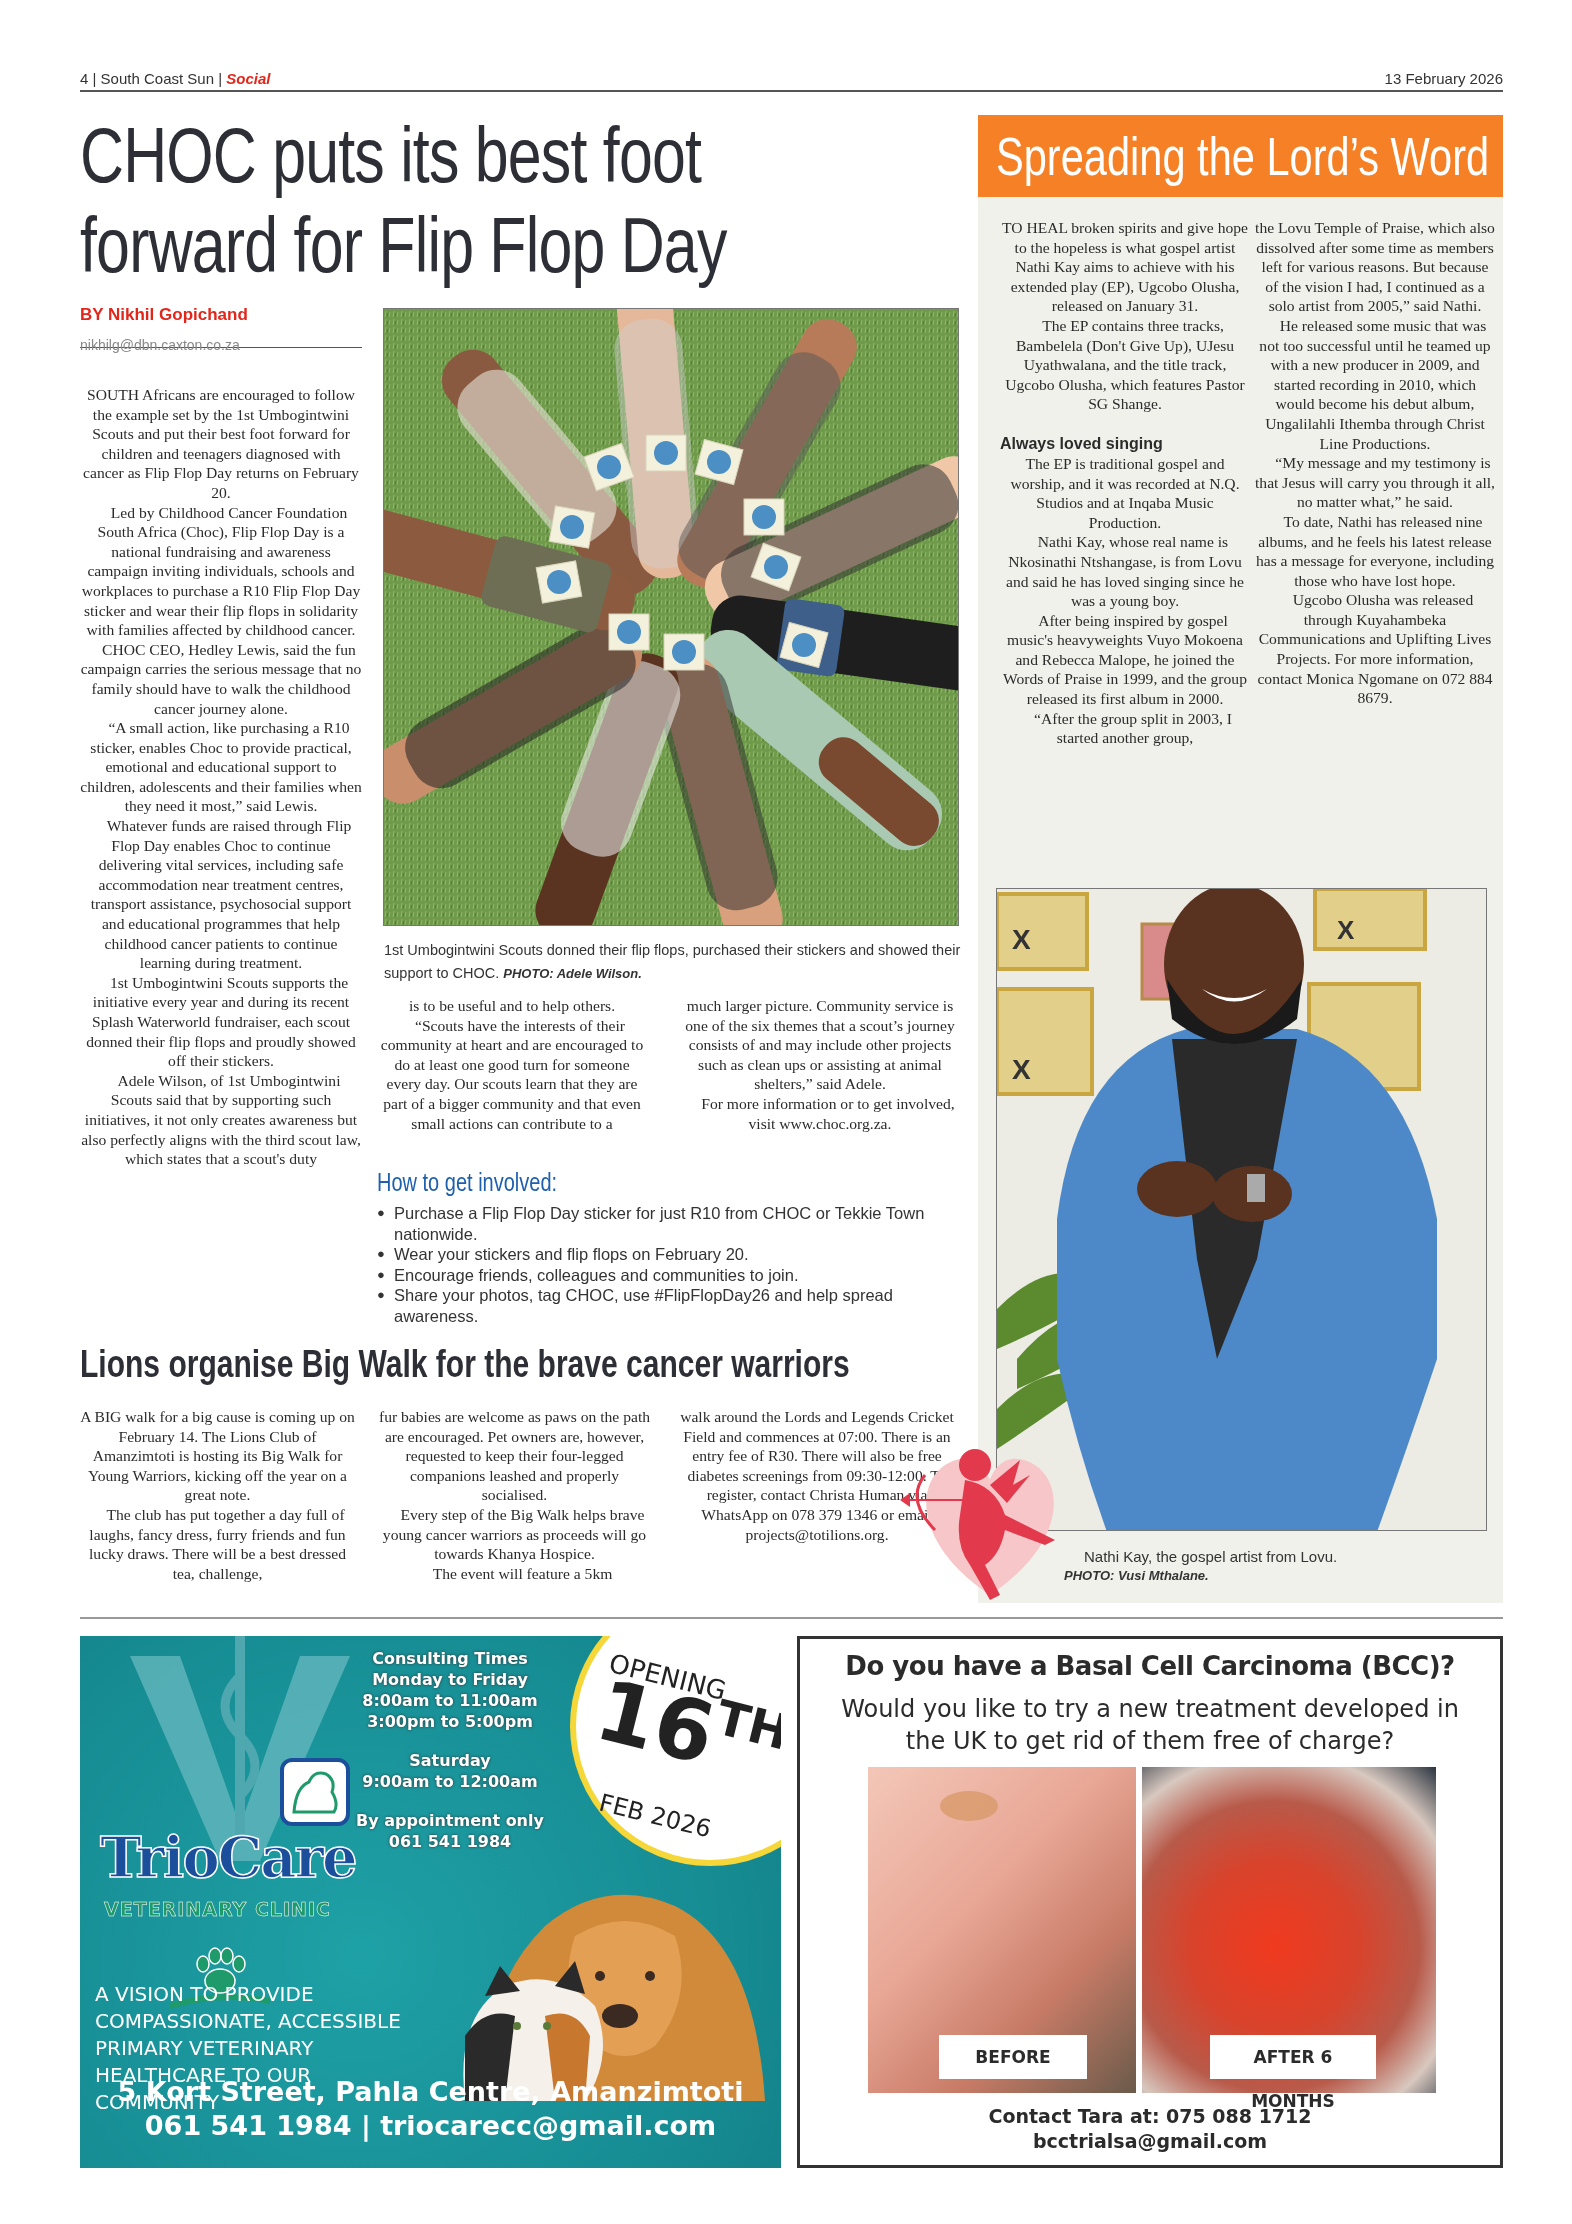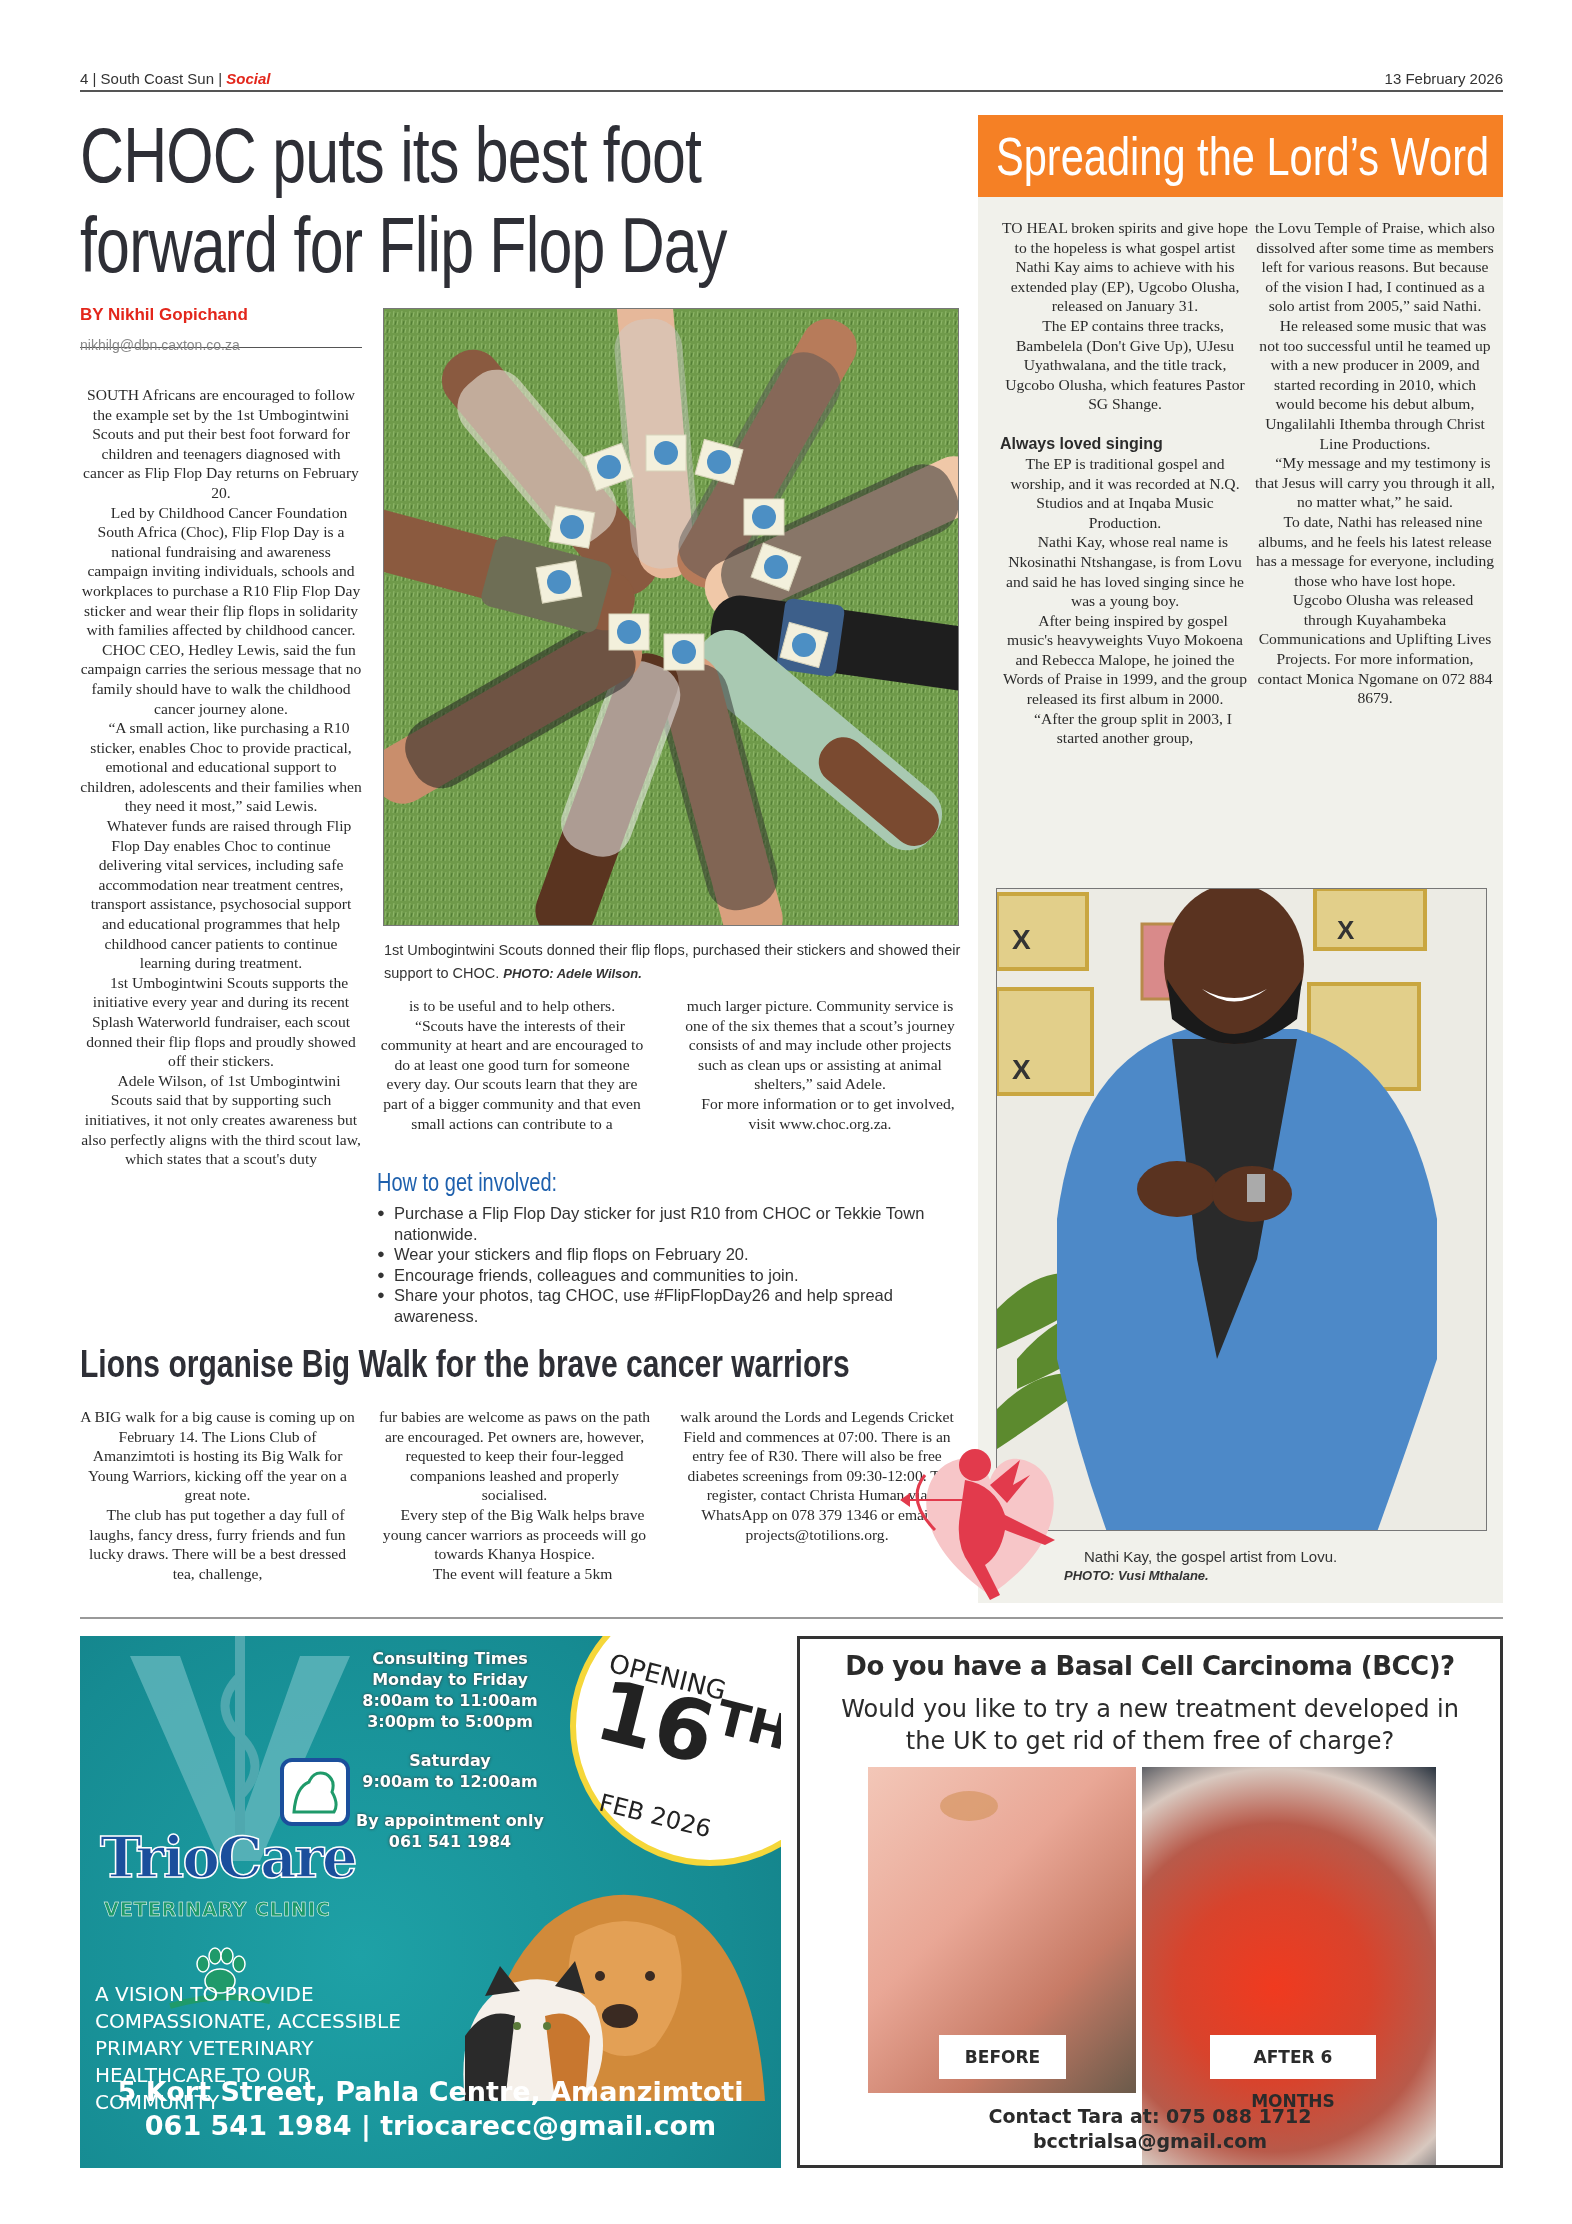--- a/index.html
+++ b/index.html
@@ -337,22 +337,22 @@
 </div>
 
 <div class="abs ad-bcc">
   <div class="abs poppins" style="left:0; top:54px; width:700px; text-align:center; font-size:24px; line-height:32px; color:#2b2b2b;">
     <div>Would you like to try a new treatment developed in</div>
     <div>the UK to get rid of them free of charge?</div>
   </div>
   <div class="abs poppins" style="left:0; top:12px; width:700px; text-align:center; font-size:26px; font-weight:bold; color:#2b2b2b; letter-spacing:-0.5px;">Do you have a Basal Cell Carcinoma (BCC)?</div>
   <div class="abs" style="left:68px; top:128px; width:268px; height:326px; background:linear-gradient(135deg,#f3c7b8 0%,#e9a796 40%,#c77b66 70%,#6a5a4a 100%);">
     <div class="abs" style="left:72px; top:24px; width:58px; height:30px; border-radius:50%; background:#d89a6a; opacity:0.8;"></div>
-    <div class="abs poppins" style="left:71px; top:268px; width:127px; height:44px; background:#fff; text-align:center; line-height:44px; font-weight:bold; font-size:17px; color:#2b2b2b;">BEFORE</div>
-  </div>
-  <div class="abs" style="left:342px; top:128px; width:294px; height:401px; background:radial-gradient(circle at 45% 55%, #f03a1f 0%, #d8432c 35%, #b85a4a 60%, #d8c8bf 80%, #2a3440 100%);">
+    <div class="abs poppins" style="left:71px; top:268px; width:148px; height:44px; background:#fff; text-align:center; line-height:44px; font-weight:bold; font-size:17px; color:#2b2b2b;">BEFORE</div>
+  </div>
+  <div class="abs" style="left:342px; top:128px; width:294px; height:326px; background:radial-gradient(circle at 45% 55%, #f03a1f 0%, #d8432c 35%, #b85a4a 60%, #d8c8bf 80%, #2a3440 100%);">
     <div class="abs poppins" style="left:68px; top:268px; width:166px; height:44px; background:#fff; text-align:center; line-height:44px; font-weight:bold; font-size:17px; color:#2b2b2b;">AFTER 6 MONTHS</div>
   </div>
   <div class="abs poppins" style="left:0; top:465px; width:700px; text-align:center; font-size:19px; line-height:25px; font-weight:bold; color:#2b2b2b;">
     <div>Contact Tara at: 075 088 1712</div>
     <div>bcctrialsa@gmail.com</div>
   </div>
 </div>
 
 </body></html>

